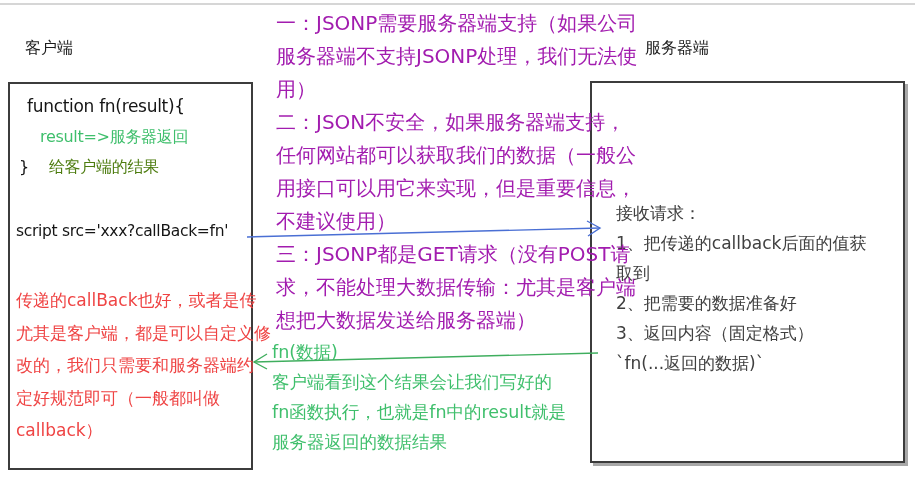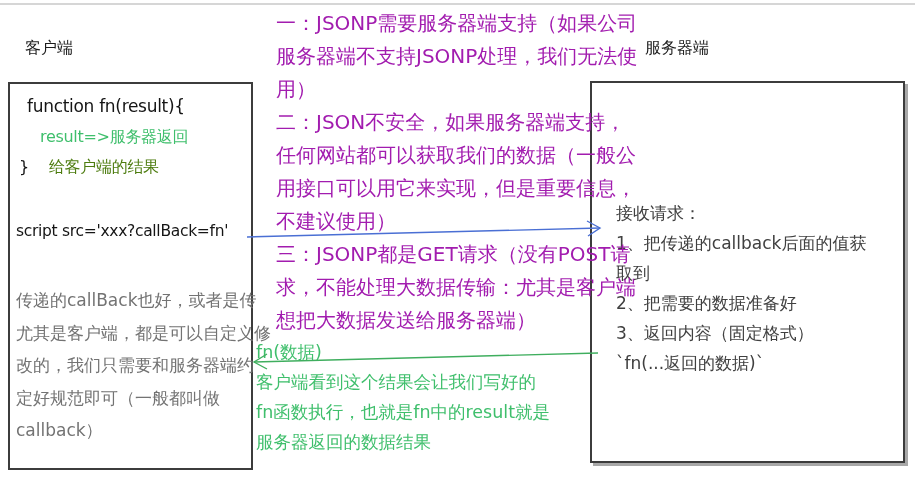--- a/index.html
+++ b/index.html
@@ -18,28 +18,28 @@
     border:2px solid #3c3c3c;background:#fff;box-shadow:3px 3px 0 #a8a8a8;z-index:1;}
 
   .code-line{position:absolute;font-size:16px;color:#151515;white-space:nowrap;letter-spacing:-0.3px;}
   .c-l1{left:9px;top:12px;font-size:17px;margin-left:8px;}
   .c-l2{left:30px;top:43px;color:#3fbf6c;}
   .c-l3{left:9px;top:73px;}
   .c-l3 .brace{color:#151515;}
   .c-l3 .comment{color:#4d7c0f;margin-left:20px;}
   .c-l4{left:6px;top:138px;font-size:15.5px;}
   .client-note{position:absolute;left:6px;top:200px;width:232px;
-    font-size:17px;line-height:32.5px;color:#737373;white-space:nowrap;}
+    font-size:17px;line-height:32.5px;color:#ef4444;white-space:nowrap;}
 
   .server-note{position:absolute;left:24px;top:115px;width:280px;
     font-size:17px;line-height:30px;color:#404040;white-space:nowrap;}
 
   .mid-red{position:absolute;left:276px;top:7px;width:345px;z-index:2;
     font-size:20px;font-weight:normal;line-height:33px;color:#a21caf;white-space:nowrap;}
-  .mid-green{position:absolute;left:256px;top:337px;width:330px;z-index:2;
+  .mid-green{position:absolute;left:272px;top:337px;width:330px;z-index:2;
     font-size:17.5px;line-height:30px;color:#3fbf6c;white-space:nowrap;}
 
   .arrow-svg{position:absolute;z-index:3;pointer-events:none;}
   .arrow-blue-svg{left:245px;top:220px;}
   .arrow-green-svg{left:250px;top:345px;}
 </style>
 </head>
 <body>
 
 <div class="canvas">

